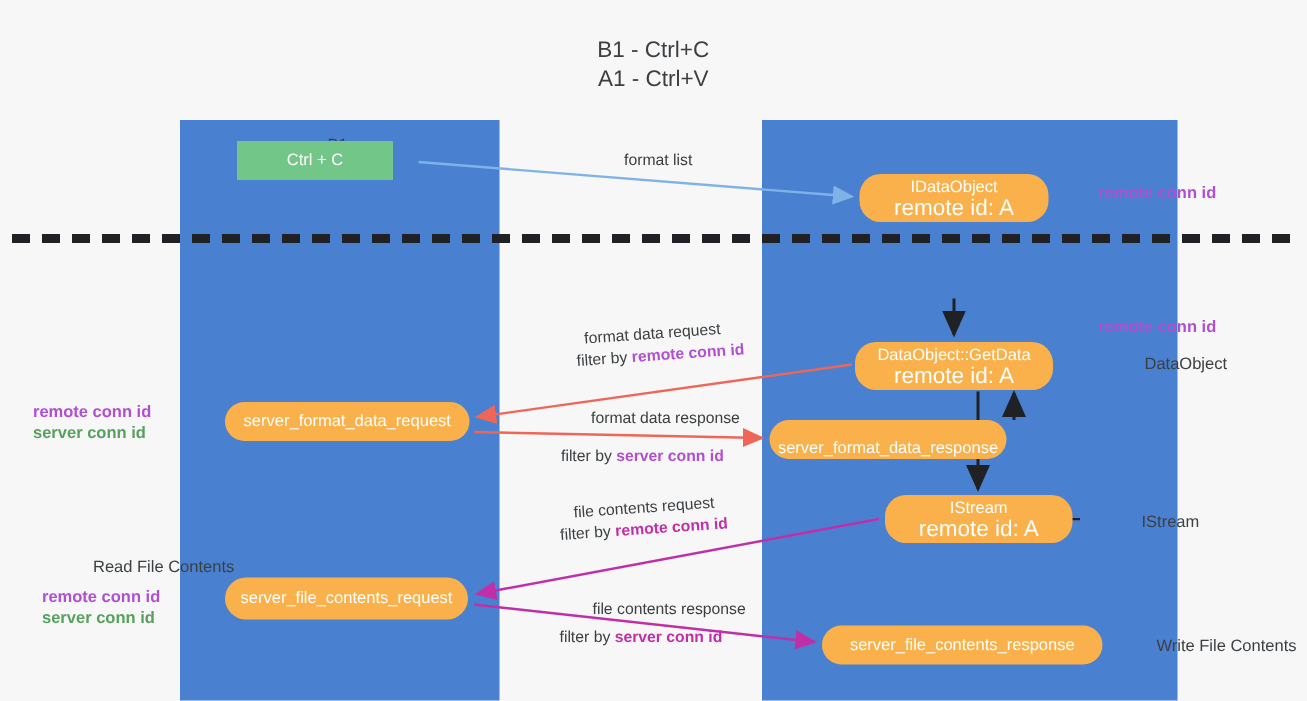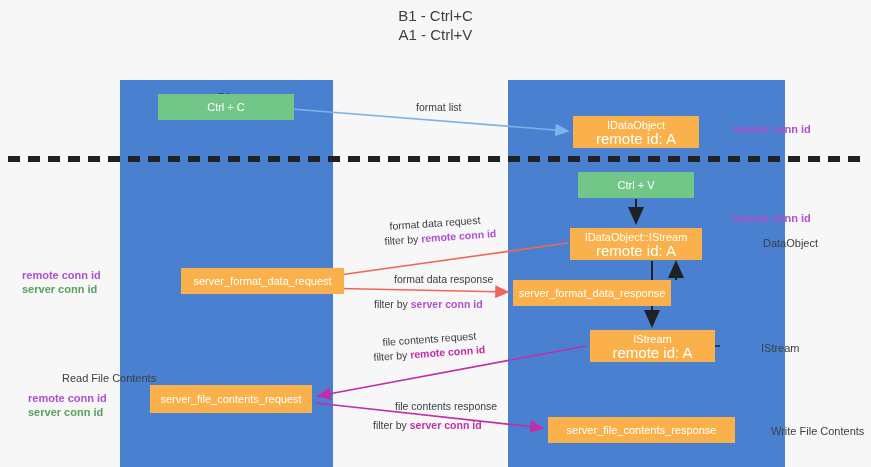--- a/index.html
+++ b/index.html
@@ -12,21 +12,21 @@
   }
   #stage{position:absolute;left:0;top:0;width:871px;height:467px;}
 
   
   .lane{position:absolute;background:#4a80d0;}
   #lane-b1{left:120px;top:80px;width:213px;height:387px;}
   #lane-a1{left:508px;top:80px;width:277px;height:387px;}
 
   
   #title{
-    position:absolute;left:0;top:6px;width:871px;
+    position:absolute;left:0;top:24px;width:871px;
     text-align:center;color:#3c4043;font-size:15px;line-height:19px;
   }
   #title div{white-space:pre;}
 
   
   .lane-head{
     position:absolute;text-align:center;color:#3c4043;
     font-size:11px;line-height:13px;margin-top:44px;
   }
   #head-b1{left:150px;top:47px;width:150px;}
@@ -35,29 +35,29 @@
 
   
   .box{
     position:absolute;box-sizing:border-box;
     display:flex;flex-direction:column;
     align-items:center;justify-content:center;
     color:#ffffff;font-size:11px;line-height:13px;
     text-align:center;
   }
   .box.green{background:#72c788;}
-  .box.orange{background:#fbb14b;}
+  .box.orange{background:#fbb14b;border-radius:14px;}
   .box .sub{font-size:15px;line-height:13px;}
 
-  #box-ctrlc{left:158px;top:94px;width:136px;height:26px;}
+  #box-ctrlc{left:158px;top:94px;width:104px;height:26px;}
   #box-idataobject{left:573px;top:116px;width:126px;height:32px;}
   #box-ctrlv{left:578px;top:172px;width:116px;height:26px;}
   #box-getdata{left:570px;top:228px;width:132px;height:32px;}
-  #box-sfdreq{left:150px;top:268px;width:163px;height:26px;margin-left:31px;}
-  #box-sfdres{left:513px;top:280px;width:158px;height:26px;}
+  #box-sfdreq{left:150px;top:268px;width:163px;height:26px;}
+  #box-sfdres{left:513px;top:280px;width:158px;height:26px;justify-content:flex-end;}
   #box-istream{left:590px;top:330px;width:125px;height:32px;}
   #box-sfcreq{left:150px;top:385px;width:162px;height:28px;}
   #box-sfcres{left:548px;top:417px;width:187px;height:26px;}
 
   
   #dashline{
     position:absolute;left:8px;top:156px;width:856px;height:6px;
     background-image:repeating-linear-gradient(to right,
        #202124 0px,#202124 12px,rgba(0,0,0,0) 12px,rgba(0,0,0,0) 20px);
   }
@@ -149,26 +149,23 @@
 
   <div class="box green" id="box-ctrlc">
     <span>Ctrl + C</span>
   </div>
 
   <div class="box orange" id="box-idataobject">
     <span>IDataObject</span>
     <span class="sub">remote id: A</span>
   </div>
 
-  <div class="box green" id="box-ctrlv">
-    <span>Ctrl + V</span>
-  </div>
 
   <div class="box orange" id="box-getdata">
-    <span>IDataObject::IStream</span>
+    <span>DataObject::GetData</span>
     <span class="sub">remote id: A</span>
   </div>
 
   <div class="box orange" id="box-sfdreq">
     <span>server_format_data_request</span>
   </div>
 
   <div class="box orange" id="box-sfdres">
     <span>server_format_data_response</span>
   </div>

